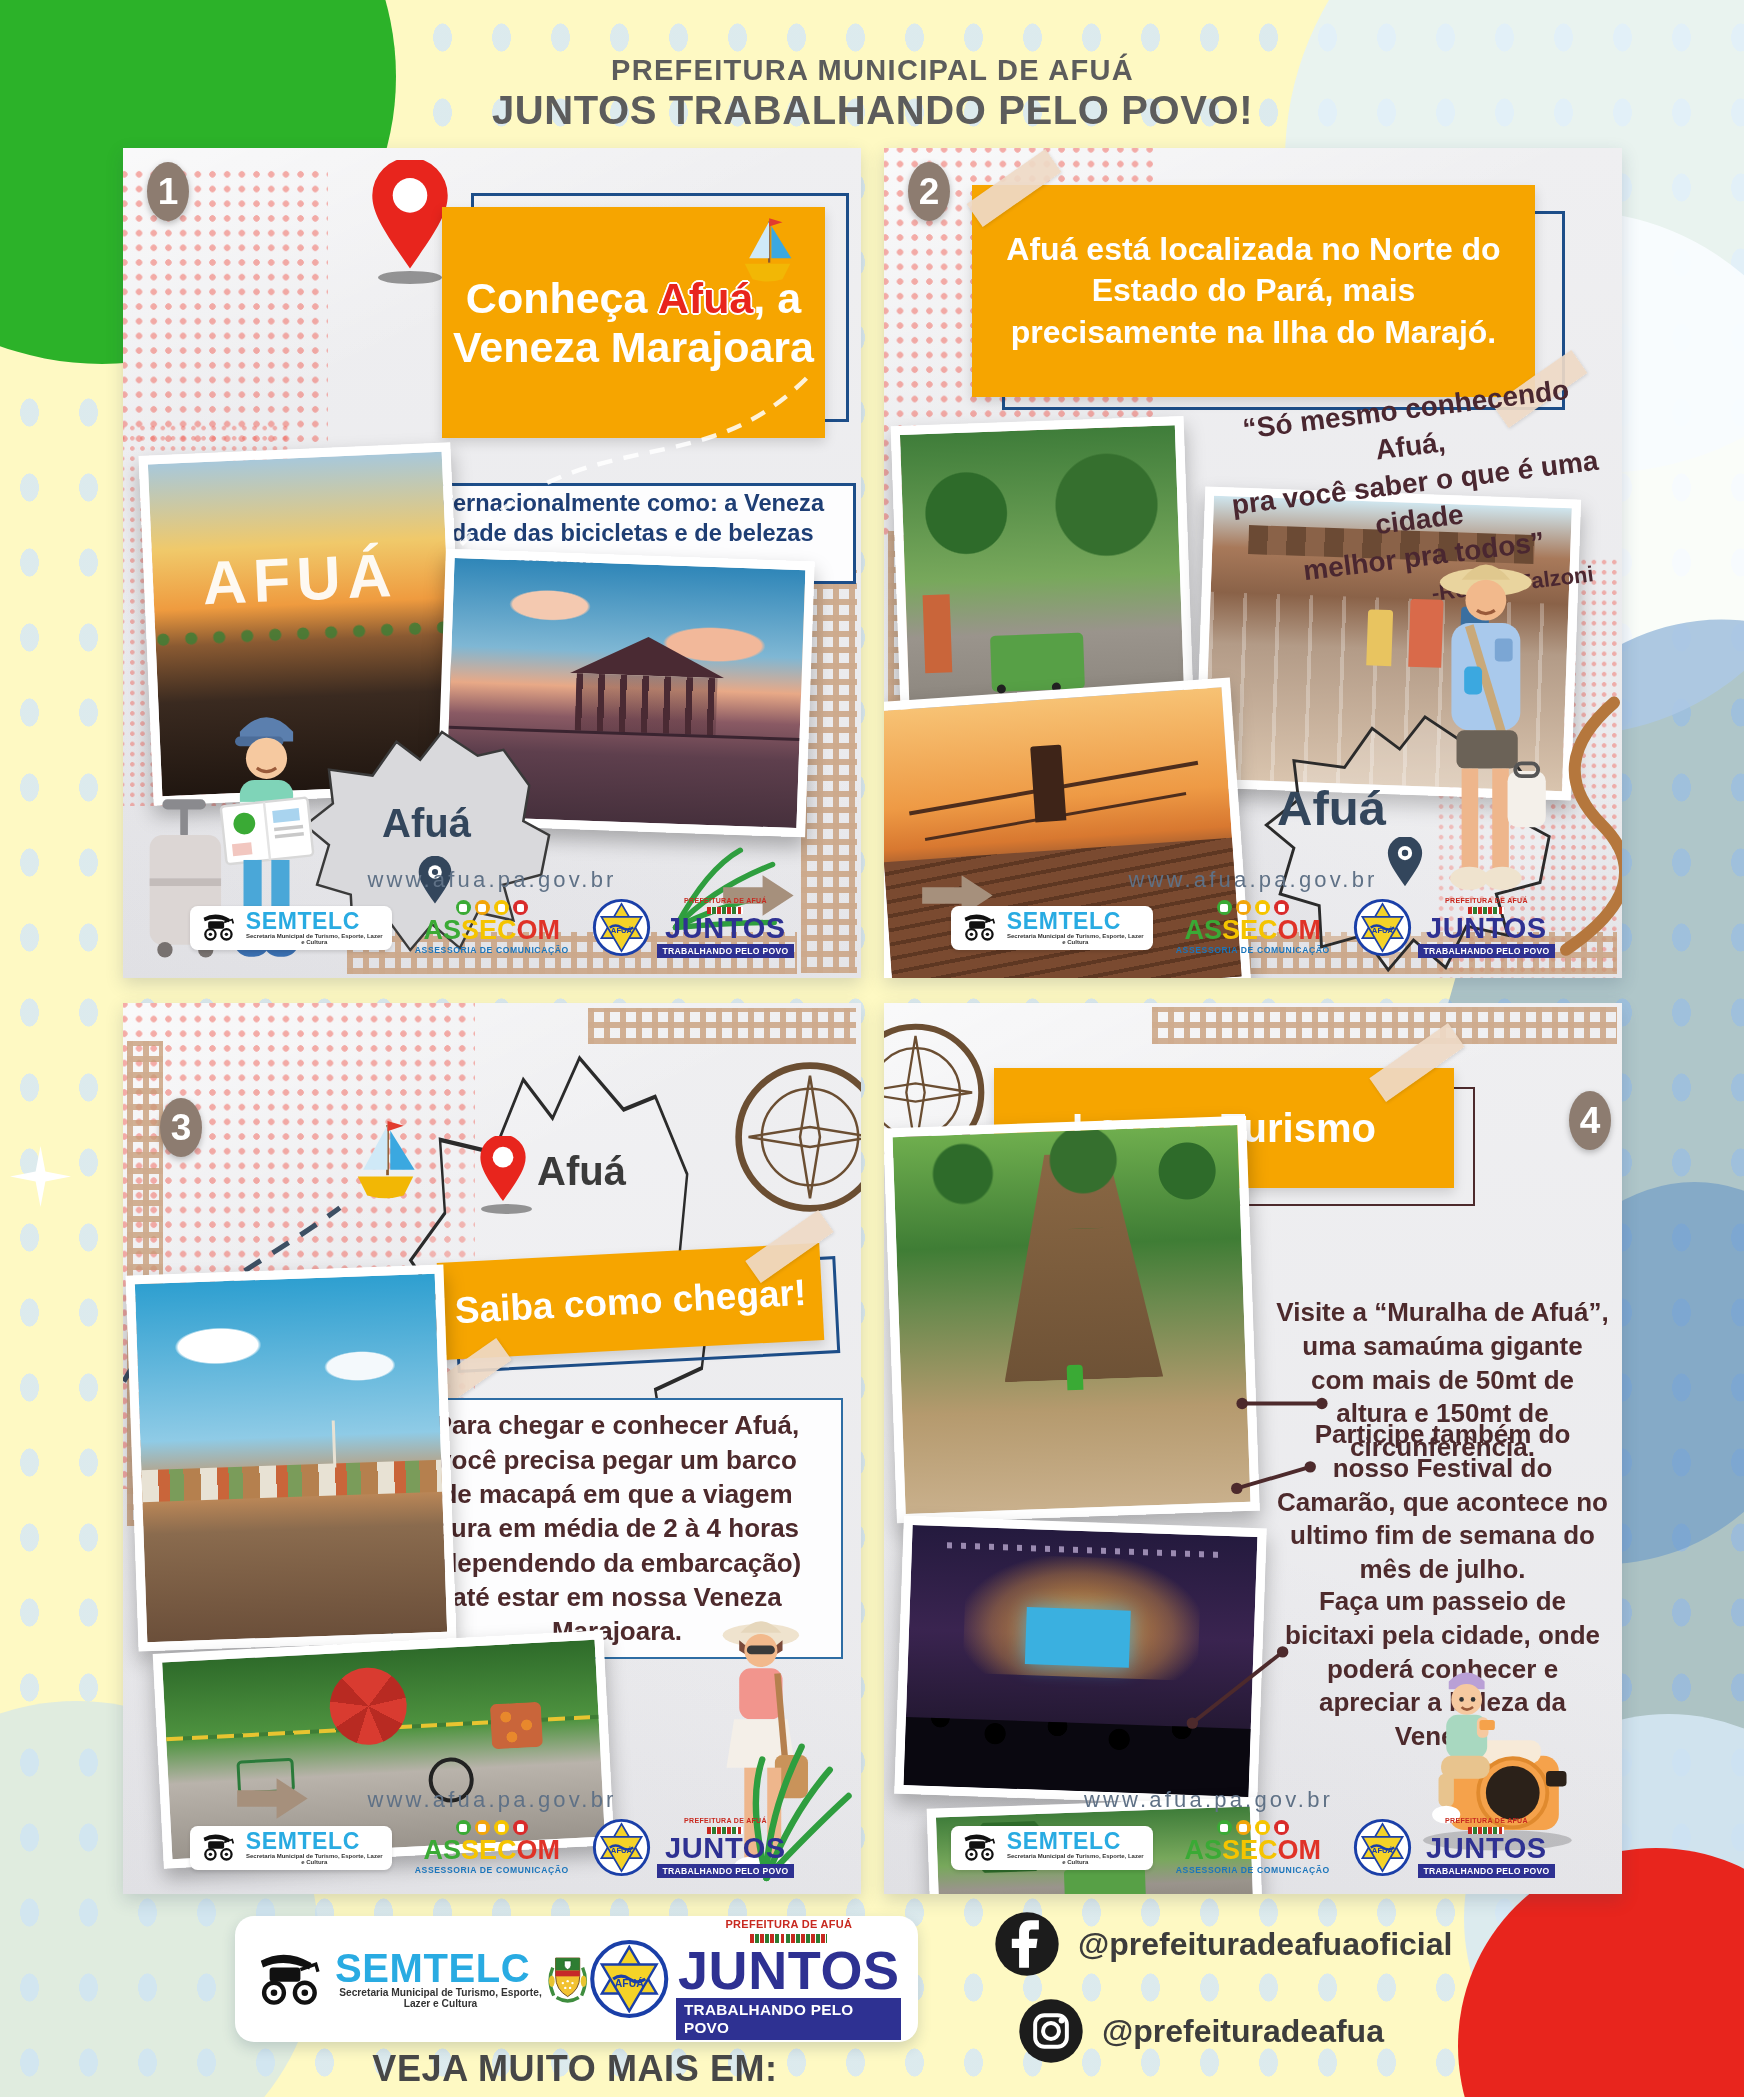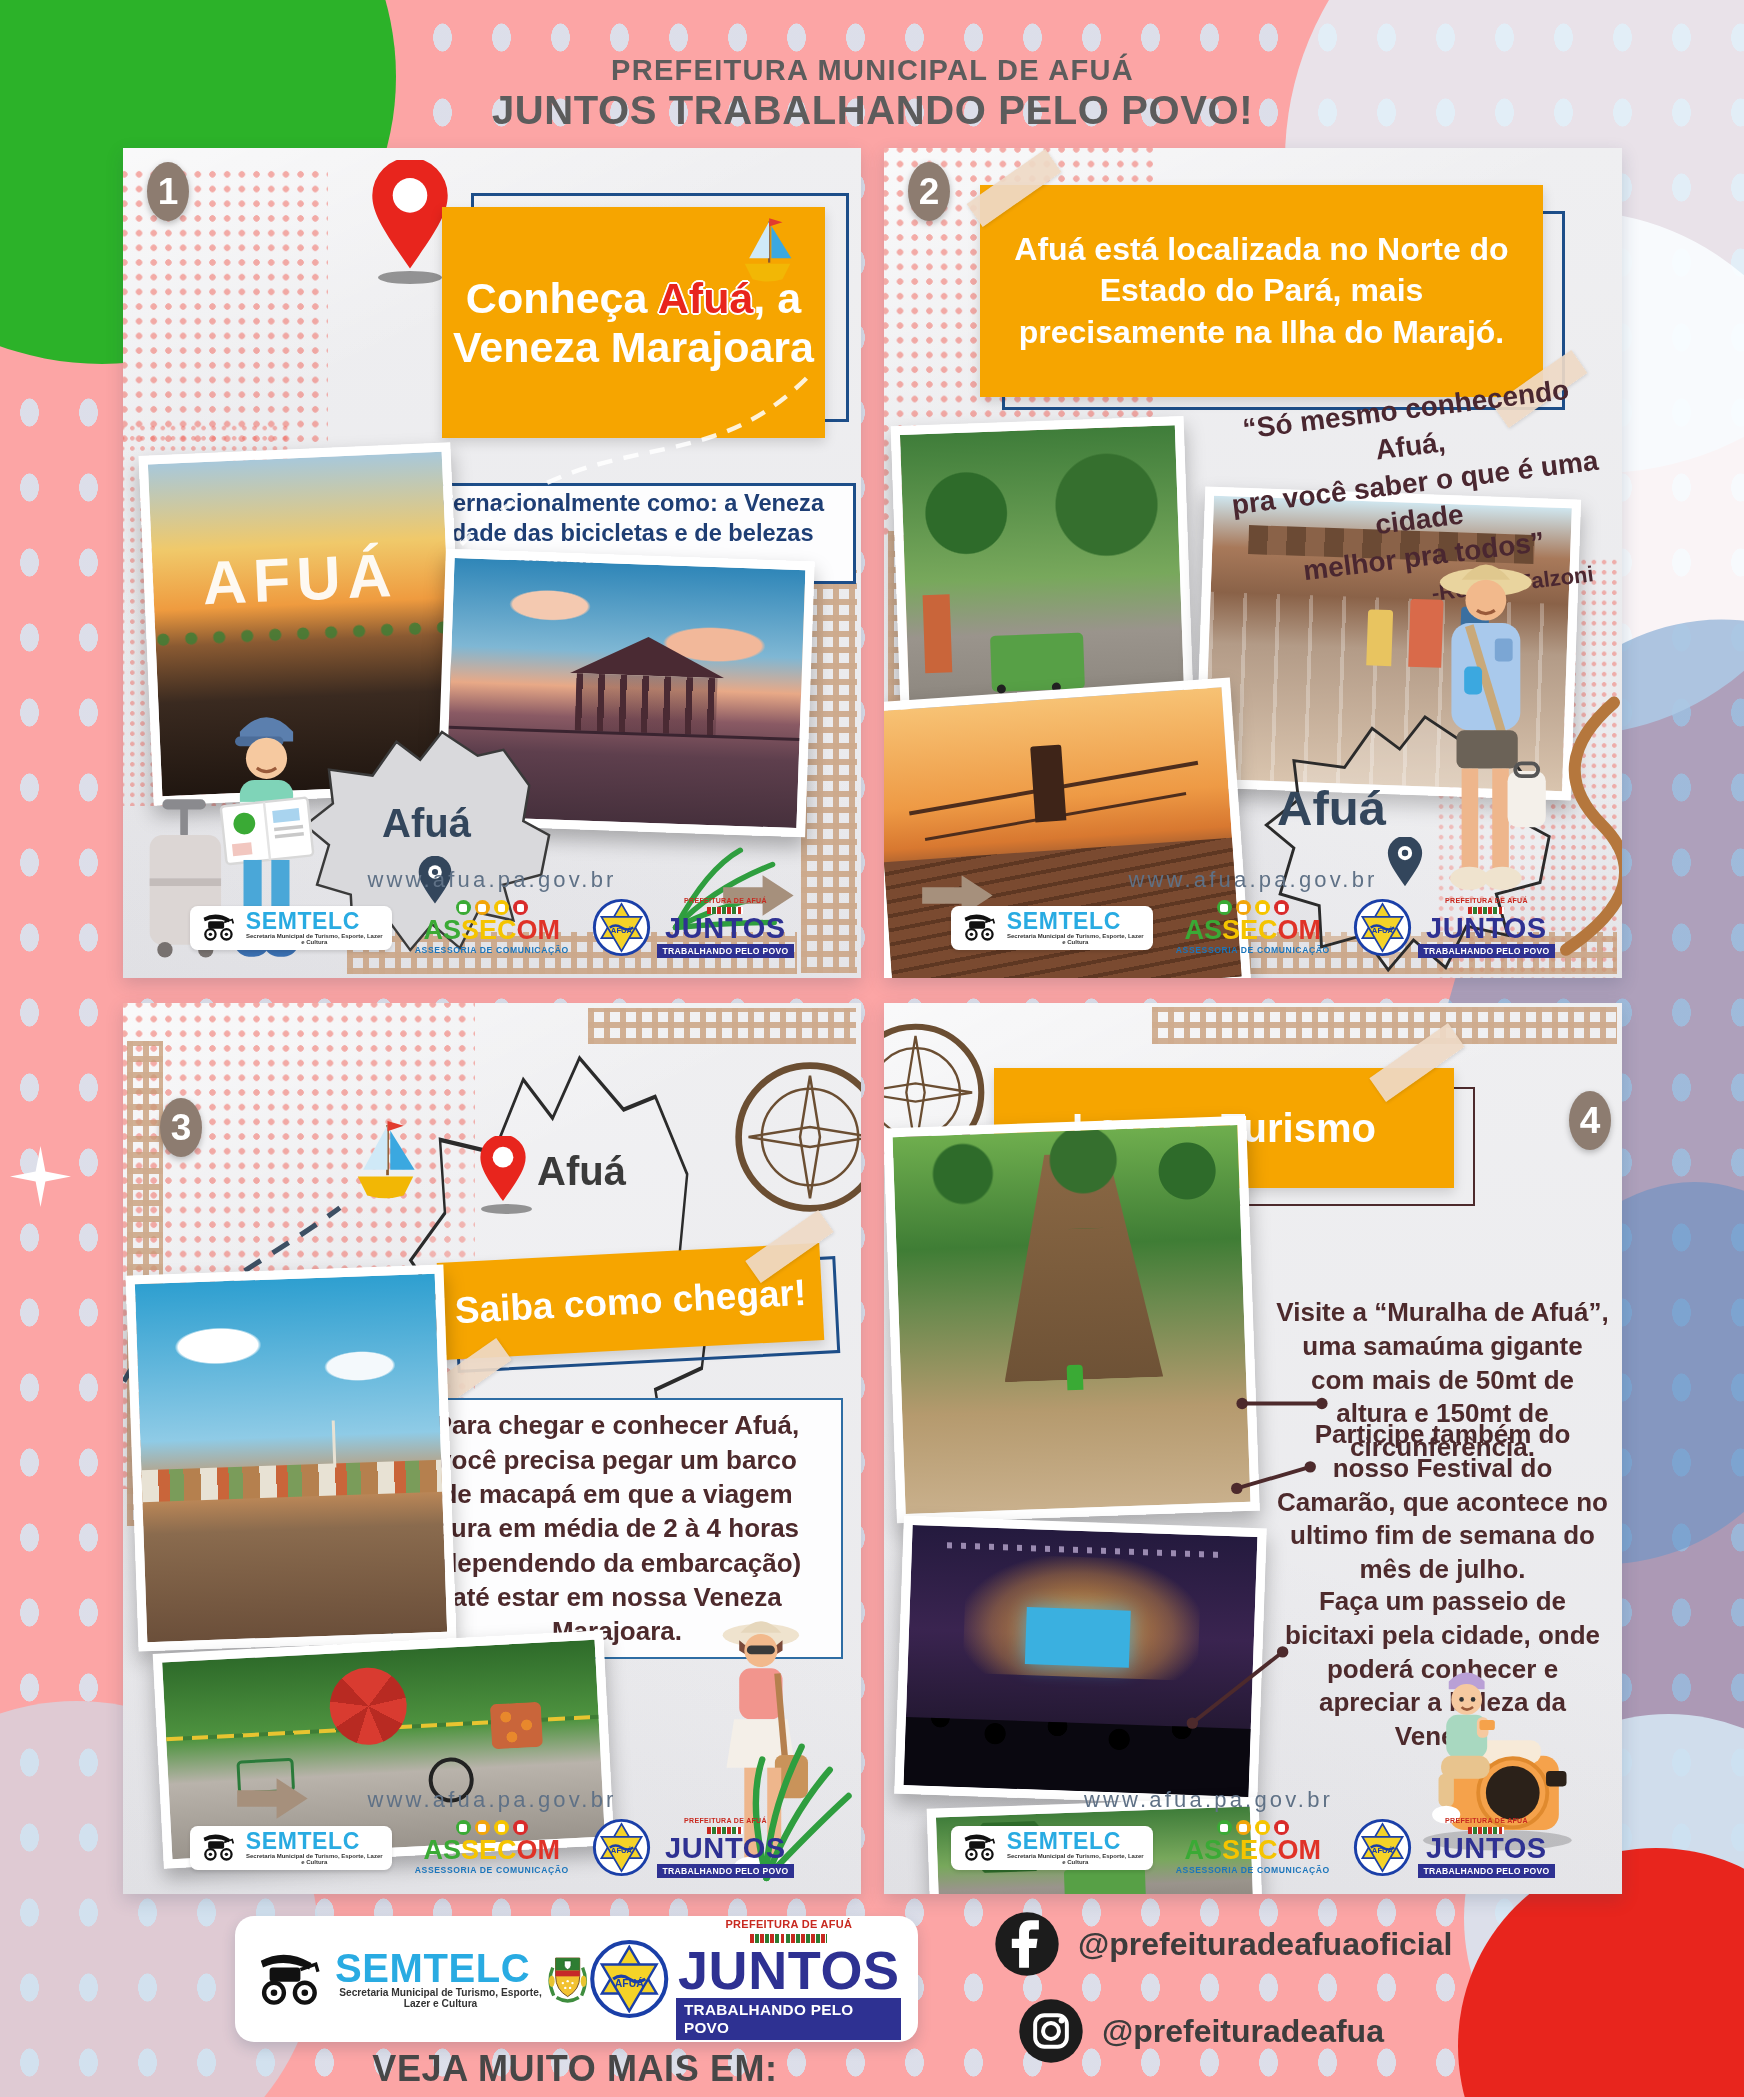--- a/index.html
+++ b/index.html
@@ -1,17 +1,17 @@
 <!DOCTYPE html>
 <html style="font-size:10.2px"><head>
 <meta charset="utf-8">
 <style>
   * { margin:0; padding:0; box-sizing:border-box; }
   body { font-family:"Liberation Sans", sans-serif; background:#9fc2dd; }
-  .canvas { position:relative; width:1745px; height:2097px; background:#fca5a5; overflow:hidden; }
+  .canvas { position:relative; width:1745px; height:2097px; background:#fef9c3; overflow:hidden; }
 
   
   .bg-dots { position:absolute; inset:0;
     background-image: radial-gradient(ellipse 15.3px 23px at center, rgba(214,232,245,.85) 0 60%, transparent 62%);
     background-size: 59px 75px; }
   .blob { position:absolute; border-radius:50%; }
   .green-blob { left:-192px; top:-211px; width:588px; height:575px; background:#2cb229; }
   .circ-a { right:-166px; top:-153px; width:626px; height:626px; background:rgba(228,241,250,.8); }
   .circ-b { right:-89px; top:211px; width:524px; height:524px; background:rgba(250,253,255,.9); }
   .blue-band { position:absolute; right:-147px; top:613px; width:460px; height:958px; background:rgba(110,156,206,.55); border-radius:217px; transform:rotate(16deg); }
@@ -313,21 +313,21 @@
 
   <section class="panel p2">
     <div class="halftone" style="left:-6.4px;top:-6.4px;width:275px;height:396px;"></div>
     <div class="halftone fine" style="right:-6.4px;top:409px;width:192px;height:447px;"></div>
     <div class="meander" style="left:3.8px;top:383px;bottom:5.1px;width:51px;"></div>
     <div class="meander" style="left:217px;bottom:3.8px;right:5.1px;height:42px;"></div>
 
     <div class="badge" style="left:24px;top:14px;">2</div>
 
     <div class="bframe" style="left:118px;top:63px;width:563px;height:199px;"></div>
-    <div class="obox" style="left:96px;top:37px;width:563px;height:212px;padding:10px 28px;">
+    <div class="obox" style="left:88px;top:37px;width:563px;height:212px;padding:10px 28px;">
       <div class="tl" style="font-size:32px;line-height:1.3;">Afuá está localizada no Norte do Estado do Pará, mais precisamente na Ilha do Marajó.</div>
     </div>
     <div class="tape" style="left:82px;top:25.5px;width:96px;height:28px;transform:rotate(-35deg);"></div>
     <div class="tape" style="right:34px;top:227px;width:96px;height:28px;transform:rotate(-35deg);"></div>
 
     <div class="photo" style="left:12.8px;top:273px;width:293px;height:369px;transform:rotate(-2deg);
          background:linear-gradient(#3f7d3a 0%,#78a85c 42%,#9a948c 58%,#7d776f 100%);">
       <div style="position:absolute;left:8%;top:8%;width:30%;height:30%;background:radial-gradient(circle,#2e6b2a 60%,transparent 62%);"></div>
       <div style="position:absolute;right:6%;top:4%;width:40%;height:36%;background:radial-gradient(circle,#356f2e 60%,transparent 62%);"></div>
       <div style="position:absolute;left:30%;top:58%;width:34%;height:16%;background:#57a046;border-radius:5.1px;"></div>

